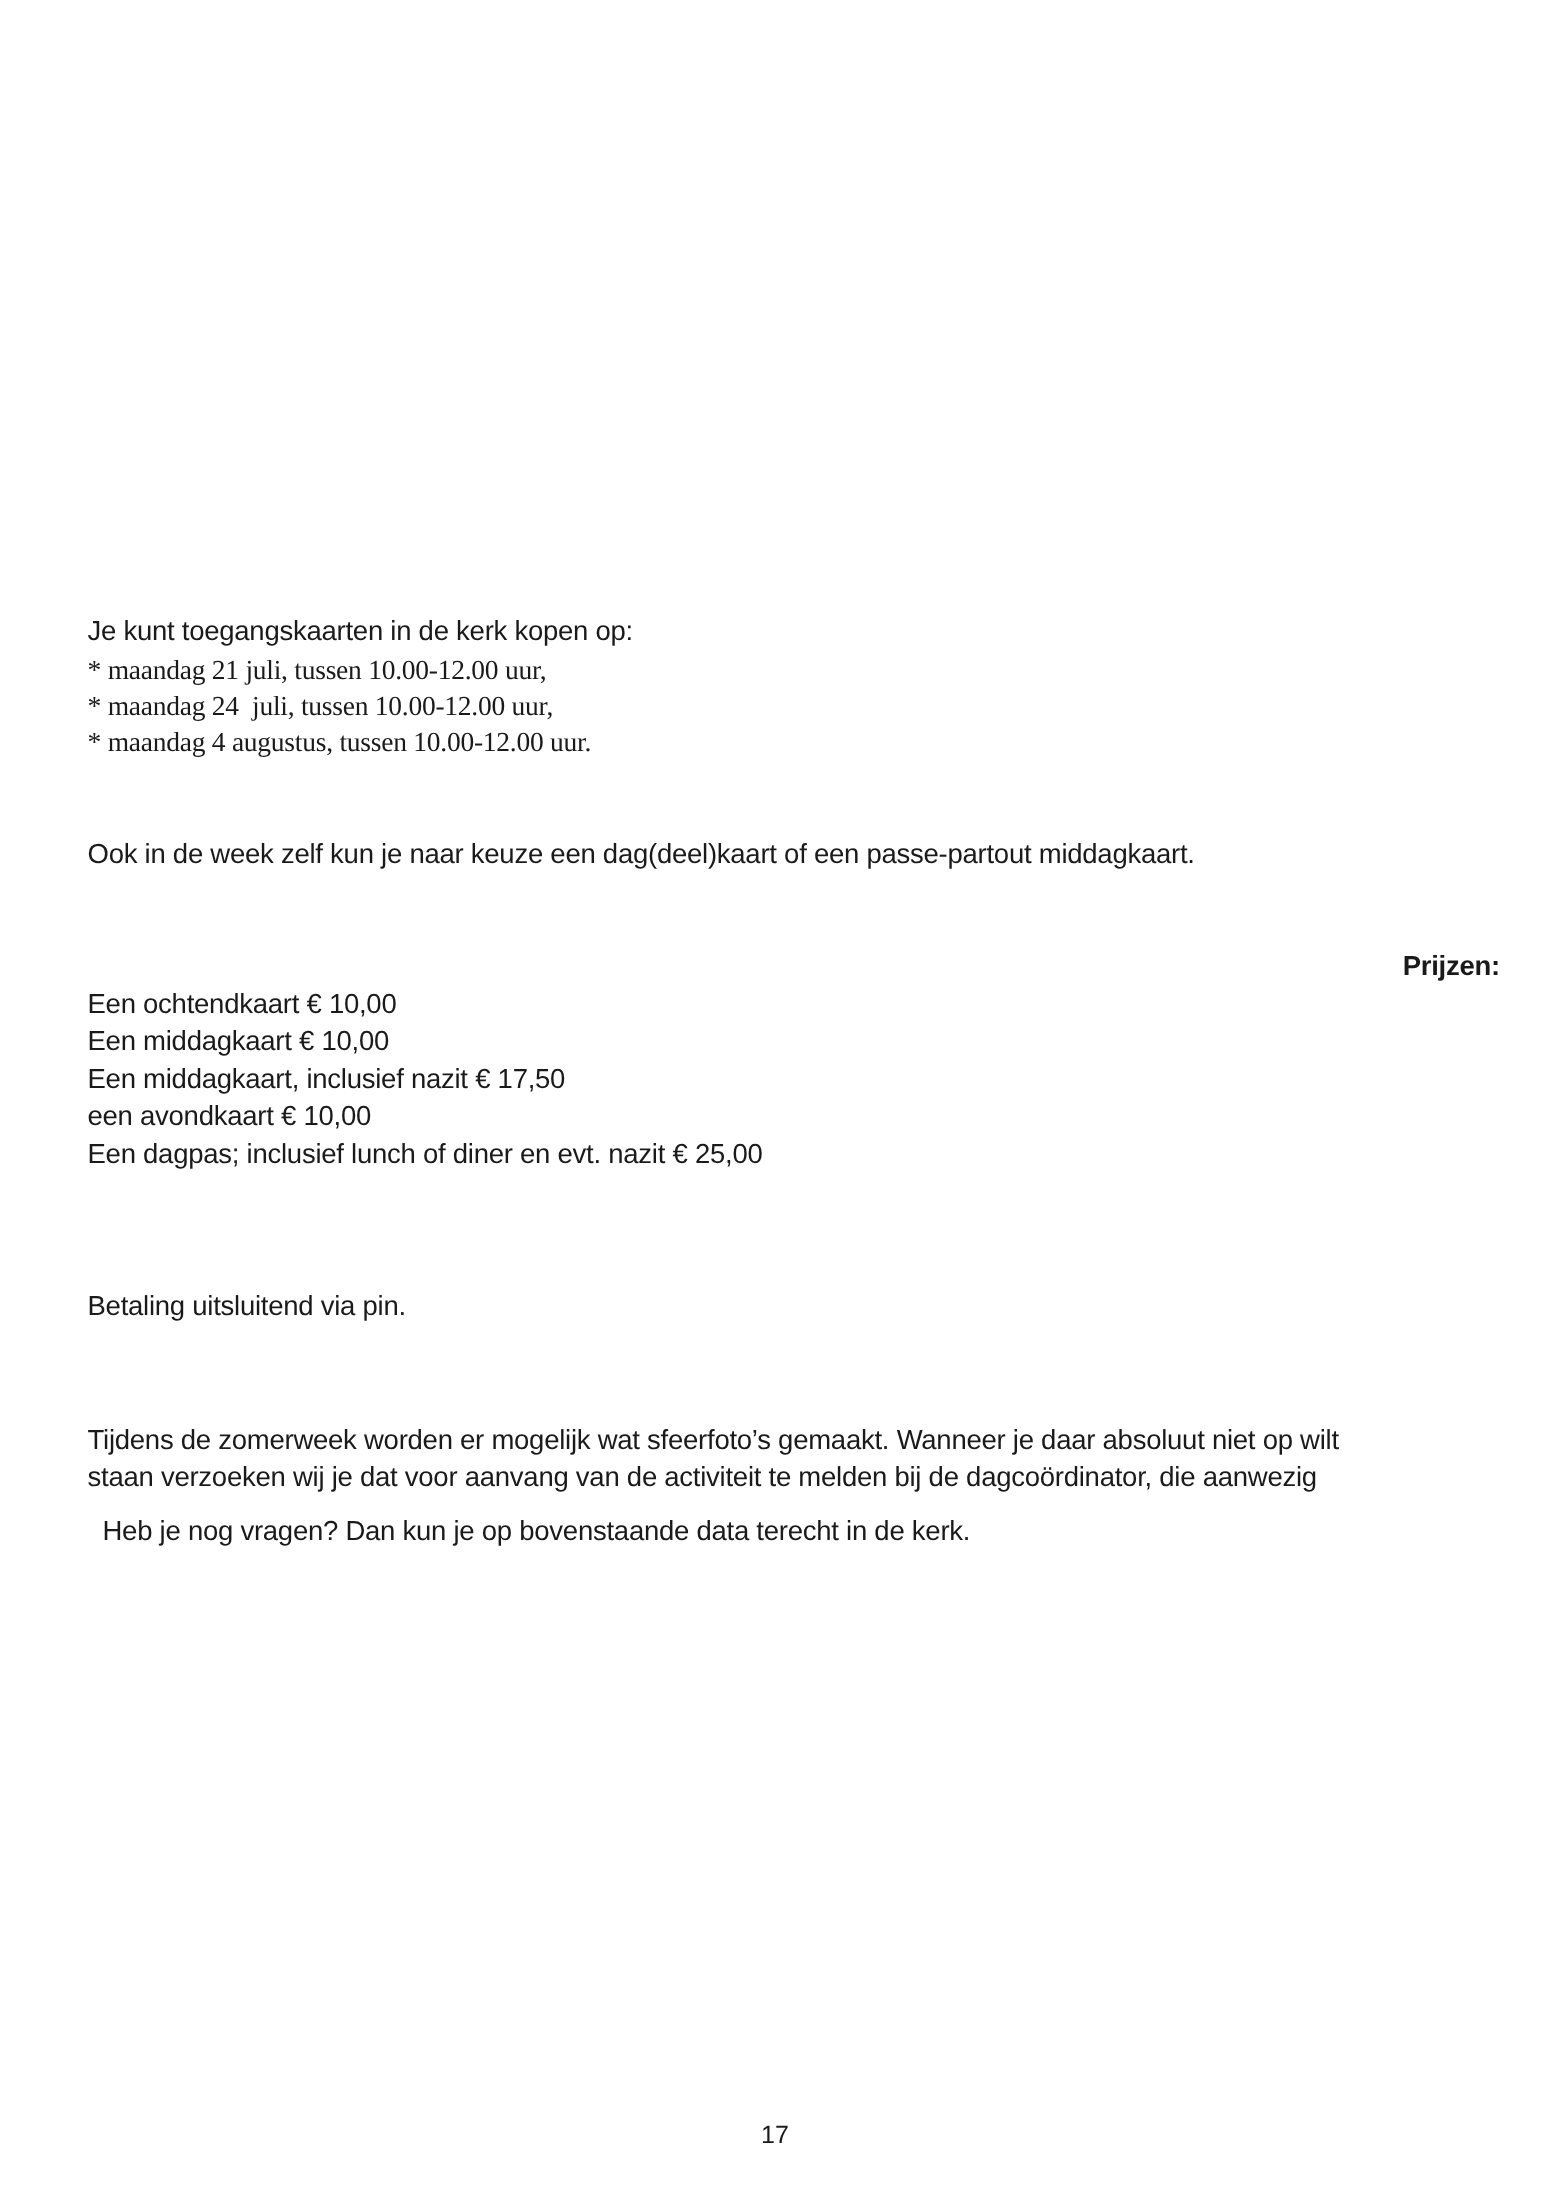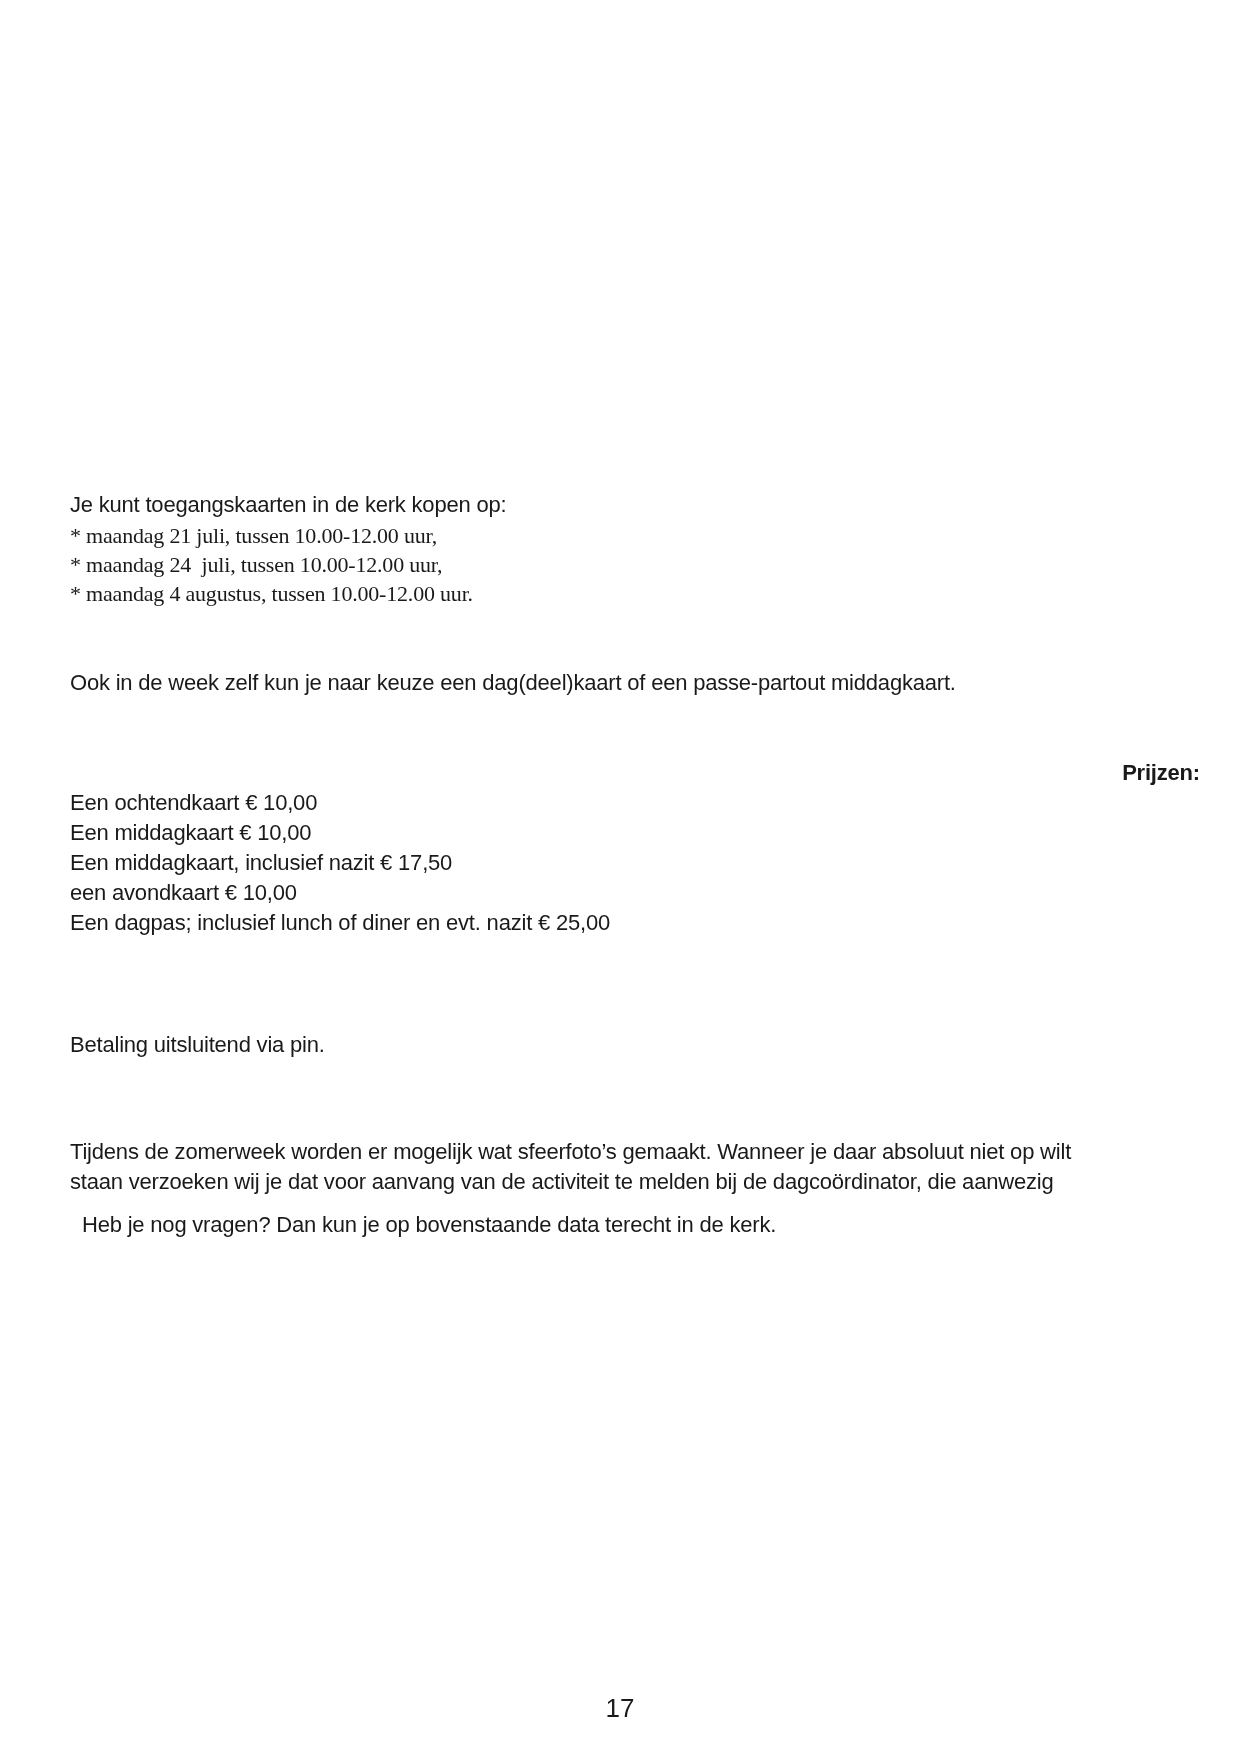--- a/index.html
+++ b/index.html
@@ -34,21 +34,21 @@
   .bold {
     font-weight: bold;
     text-align: right;
   }
   .page-footer {
     position: absolute;
     left: 0;
     right: 0;
     top: 1694px;
     text-align: center;
-    font-size: 26px;
+    font-size: 20px;
     line-height: 29px;
   }
 </style>
 </head>
 <body>
 
 <div class="page">
 
   <div class="block" style="top: 490px;">
     <div class="line">Je kunt toegangskaarten in de kerk kopen op:</div>

